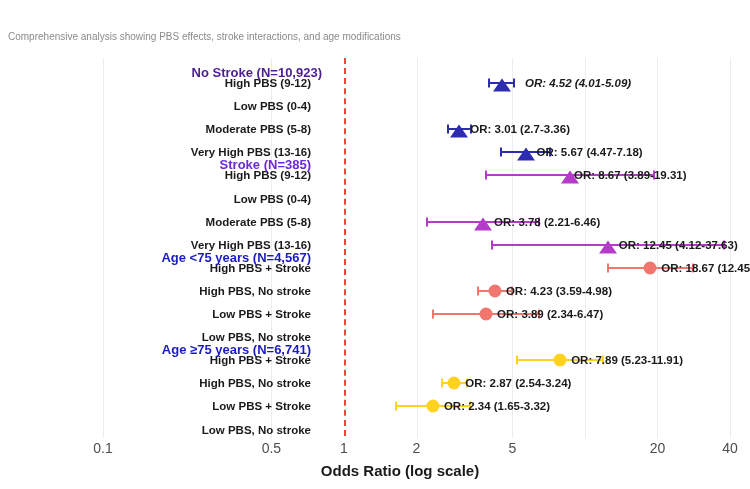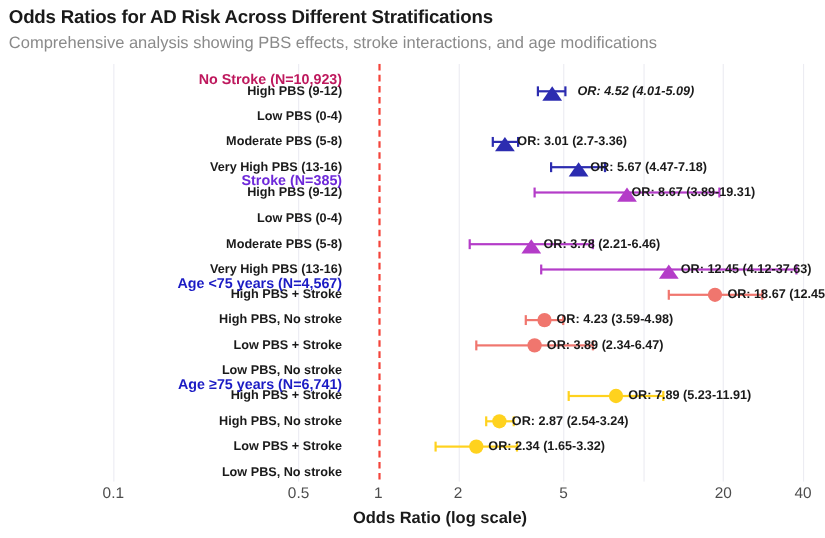--- a/index.html
+++ b/index.html
@@ -11,21 +11,21 @@
   #fig{position:relative;width:750px;height:489px;}
 
   
   .fig-title{
     position:absolute;left:8px;top:6px;
     font-size:17px;font-weight:bold;color:#1a1a1a;letter-spacing:-0.2px;
     white-space:nowrap;
   }
   .fig-subtitle{
     position:absolute;left:8px;top:31px;
-    font-size:15px;color:#8a8a8a;white-space:nowrap;text-align:center;
+    font-size:10px;color:#8a8a8a;white-space:nowrap;text-align:center;
   }
 
   
   #plot{
     position:absolute;left:0px;top:58px;width:644px;height:380px;
   }
   .gridline{
     position:absolute;top:0;bottom:0;width:1px;background:#ececf2;
   }
   .refline{
@@ -79,21 +79,20 @@
     position:absolute;left:0;width:750px;text-align:center;
     font-size:15px;font-weight:bold;color:#1a1a1a;
   }
   .clipwrap{position:absolute;left:0;top:0;width:750px;height:380px;overflow:hidden;}
 </style>
 </head>
 <body>
 
 <div id="fig">
 
-  <div class="fig-title">Odds Ratios for AD Risk Across Different Stratifications</div>
   <div class="fig-subtitle">Comprehensive analysis showing PBS effects, stroke interactions, and age modifications</div>
 
   <div id="plot">
     <div class="clipwrap">
       <div id="grid-layer">
           <div class="gridline" style="left: 103px;"></div>
           <div class="gridline" style="left: 271.426px;"></div>
           <div class="gridline" style="left: 416.5px;"></div>
           <div class="gridline" style="left: 512.389px;"></div>
           <div class="gridline" style="left: 584.926px;"></div>
@@ -207,21 +206,21 @@
             <div class="cap" style="left: 396.368px; background: rgb(255, 210, 30);"></div>
             <div class="cap" style="left: 469.538px; background: rgb(255, 210, 30);"></div>
             <div class="marker-cir" style="background: rgb(255, 210, 30); left: 432.93px;"></div>
             <div class="ann" style="left: 443.93px;">OR: 2.34 (1.65-3.32)</div>
           </div>
           <div class="row" style="top: 371.5px;">
             <div class="ylabel" style="width: 310px; right: 439px;">Low PBS, No stroke</div>
           </div>
         </div>
       <div id="groups-layer">
-          <div class="grouphdr" style="top: 14px; right: 439px; color: #be185d;">No Stroke (N=10,923)</div>
+          <div class="grouphdr" style="top: 14px; right: 428px; color: #4c1d95;">No Stroke (N=10,923)</div>
           <div class="grouphdr" style="top: 106.4px; right: 439px; color: #6d28d9;">Stroke (N=385)</div>
           <div class="grouphdr" style="top: 198.8px; right: 439px; color: rgb(27, 27, 196);">Age &lt;75 years (N=4,567)</div>
           <div class="grouphdr" style="top: 291.2px; right: 439px; color: rgb(27, 27, 196);">Age ≥75 years (N=6,741)</div>
         </div>
     </div>
   </div>
 
   <div id="ticks-layer">
       <div class="tick" style="left: 103px; top: 440px;">0.1</div>
       <div class="tick" style="left: 271.426px; top: 440px;">0.5</div>

